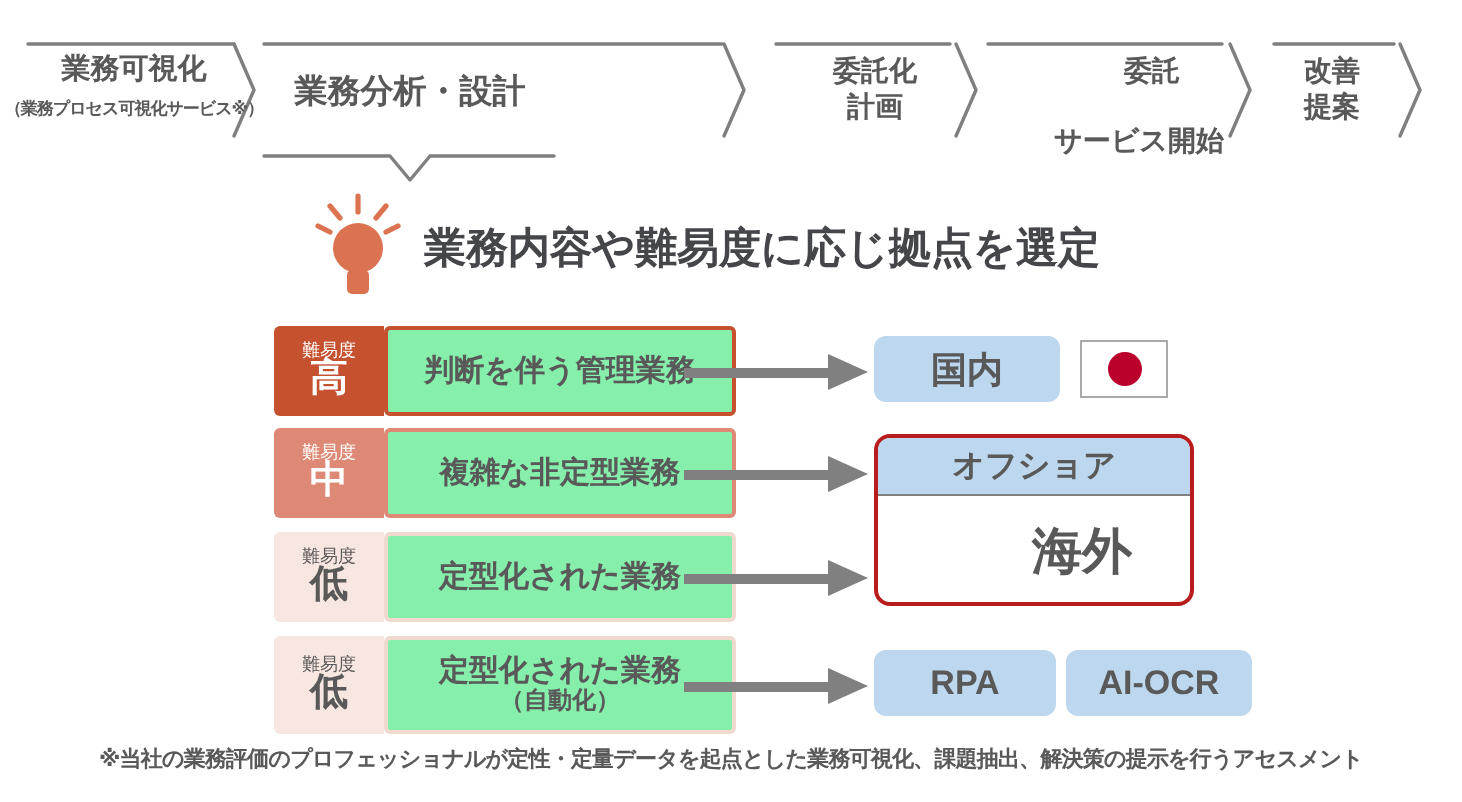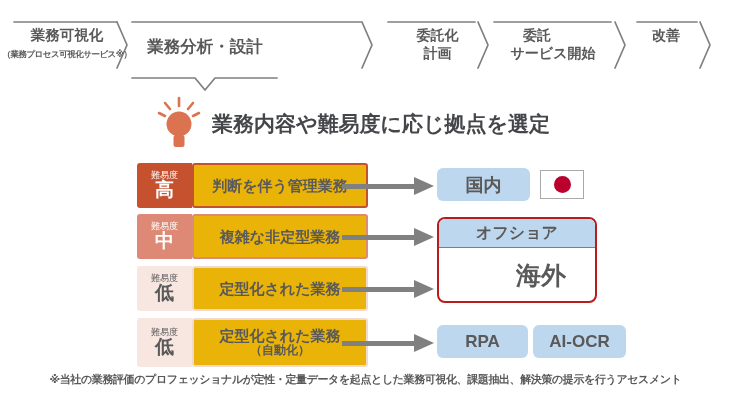--- a/index.html
+++ b/index.html
@@ -7,33 +7,33 @@
          font-family:"Liberation Sans","DejaVu Sans",sans-serif;}
   .abs{position:absolute;}
   
   #process-lines{position:absolute;left:0;top:0;}
   .step-text{position:absolute;text-align:center;color:#595959;font-weight:bold;line-height:1.2;}
   .st1-title{left:10px;top:27px;width:114px;font-size:14.5px;}
   .st1-sub{left:2px;top:49px;width:130px;font-size:8.5px;letter-spacing:-0.5px;}
   .st2-title{left:132px;top:37px;width:146px;font-size:16.5px;}
   .st3-l1{left:390px;top:27px;width:95px;font-size:14px;}
   .st3-l2{left:390px;top:45px;width:95px;font-size:14px;}
-  .st4-l1{left:478px;top:27px;width:118px;font-size:14px;}
-  .st4-l2{left:494px;top:45px;width:118px;font-size:14px;}
+  .st4-l1{left:517px;top:27px;width:118px;font-size:14px;}
+  .st4-l2{left:494px;top:62px;width:118px;font-size:14px;text-align:right;}
   .st5-l1{left:630px;top:27px;width:72px;font-size:14px;}
   .st5-l2{left:630px;top:45px;width:72px;font-size:14px;}
   
   .headline{left:212px;top:110px;width:480px;font-size:21px;font-weight:bold;color:#45464a;}
   
   .d-row{position:absolute;left:104px;display:flex;height:45px;padding-left:33px;}
   .d-label{width:55px;display:flex;flex-direction:column;align-items:center;justify-content:center;
            border-radius:3px 0 0 3px;}
   .d-label .cap{font-size:9px;line-height:1.2;}
   .d-label .lvl{font-size:19px;font-weight:bold;line-height:1.1;}
-  .d-task{width:176px;background:#eab308;border:2px solid #ccc;border-radius:3px;box-sizing:border-box;
+  .d-task{width:176px;background:#86efac;border:2px solid #ccc;border-radius:3px;box-sizing:border-box;
           display:flex;flex-direction:column;align-items:center;justify-content:center;
           font-weight:bold;font-size:15px;color:#595959;line-height:1.15;}
   .d-task .note{font-size:12px;}
   .v-high .d-label{background:#c6512f;color:#ffffff;}
   .v-high .d-task{border-color:#c6512f;}
   .v-mid  .d-label{background:#de8975;color:#ffffff;}
   .v-mid  .d-task{border-color:#de8975;}
   .v-low  .d-label{background:#f8e7e0;color:#595959;}
   .v-low  .d-task{border-color:#f0d9cf;}
   
@@ -80,20 +80,21 @@
   </svg>
 
   <div class="step-text st1-title">業務可視化</div>
   <div class="step-text st1-sub">（業務プロセス可視化サービス※）</div>
   <div class="step-text st2-title">業務分析・設計</div>
   <div class="step-text st3-l1">委託化</div>
   <div class="step-text st3-l2">計画</div>
   <div class="step-text st4-l1">委託</div>
   <div class="step-text st4-l2">サービス開始</div>
   <div class="step-text st5-l1">改善</div>
+  <div class="step-text st5-l2">提案</div>
 
   <svg class="abs" style="left:156px;top:95px;" width="46" height="56" viewBox="0 0 46 56">
     <g stroke="#dc7350" stroke-width="2.6" stroke-linecap="round">
       <line x1="23" y1="11" x2="23" y2="3"></line>
       <line x1="14" y1="14" x2="9" y2="8"></line>
       <line x1="32" y1="14" x2="37" y2="8"></line>
       <line x1="9" y1="21" x2="3" y2="18"></line>
       <line x1="37" y1="21" x2="43" y2="18"></line>
     </g>
     <circle cx="23" cy="29" r="12.5" fill="#dc7350"></circle>

